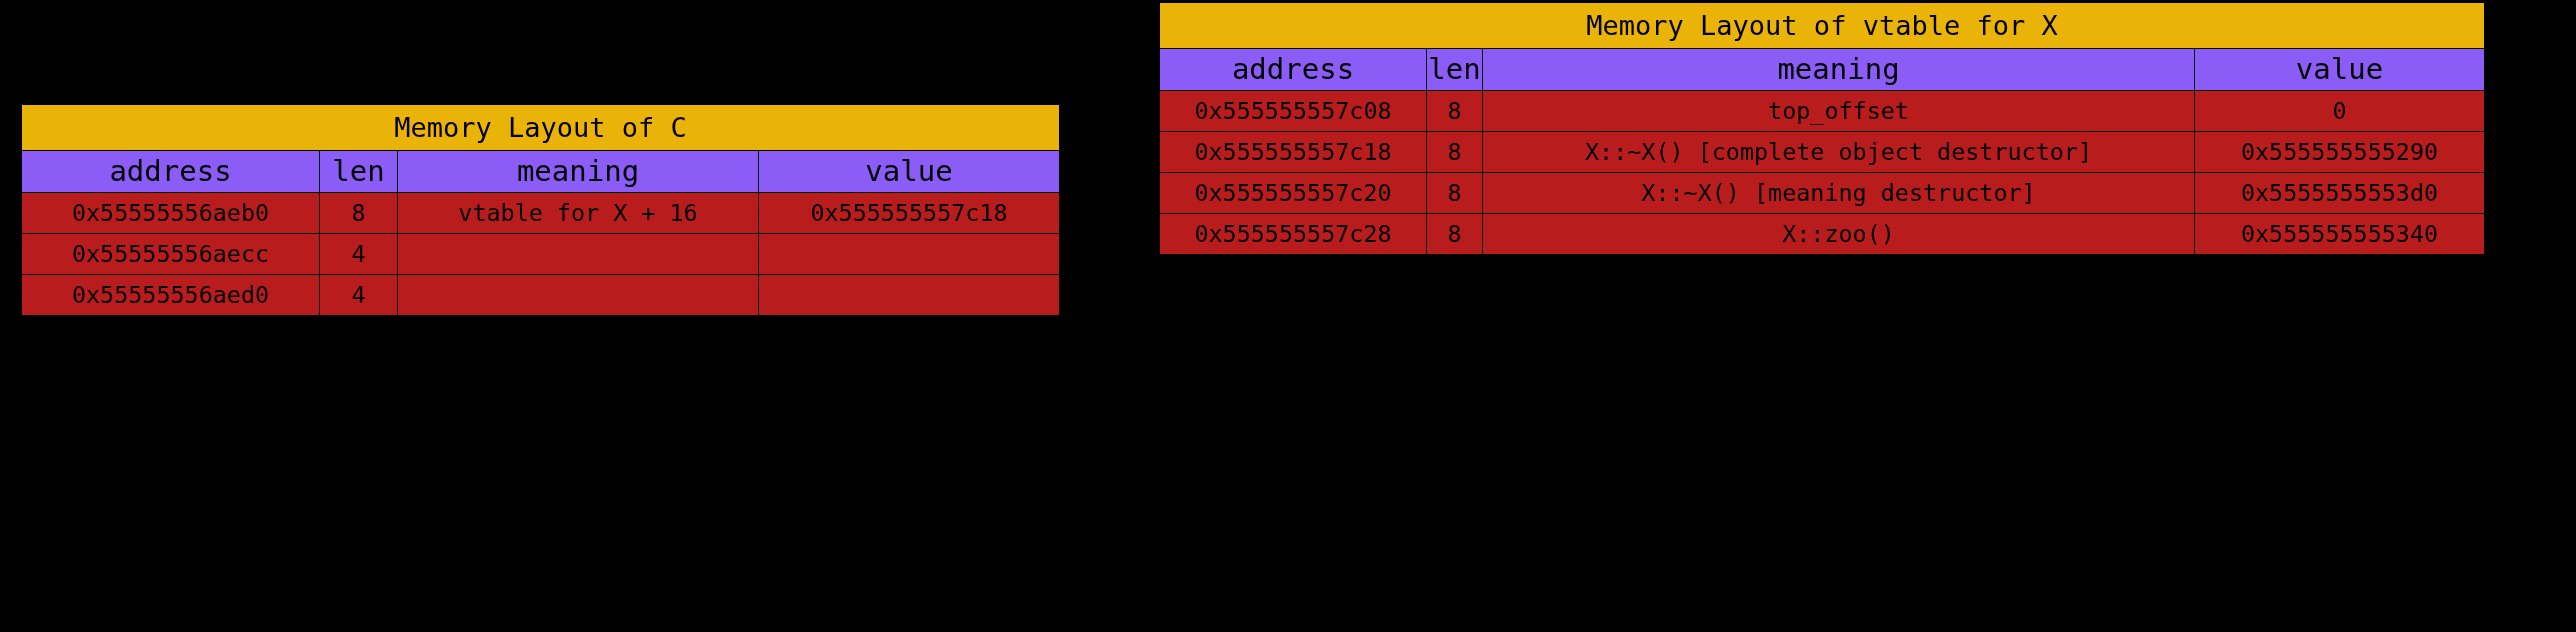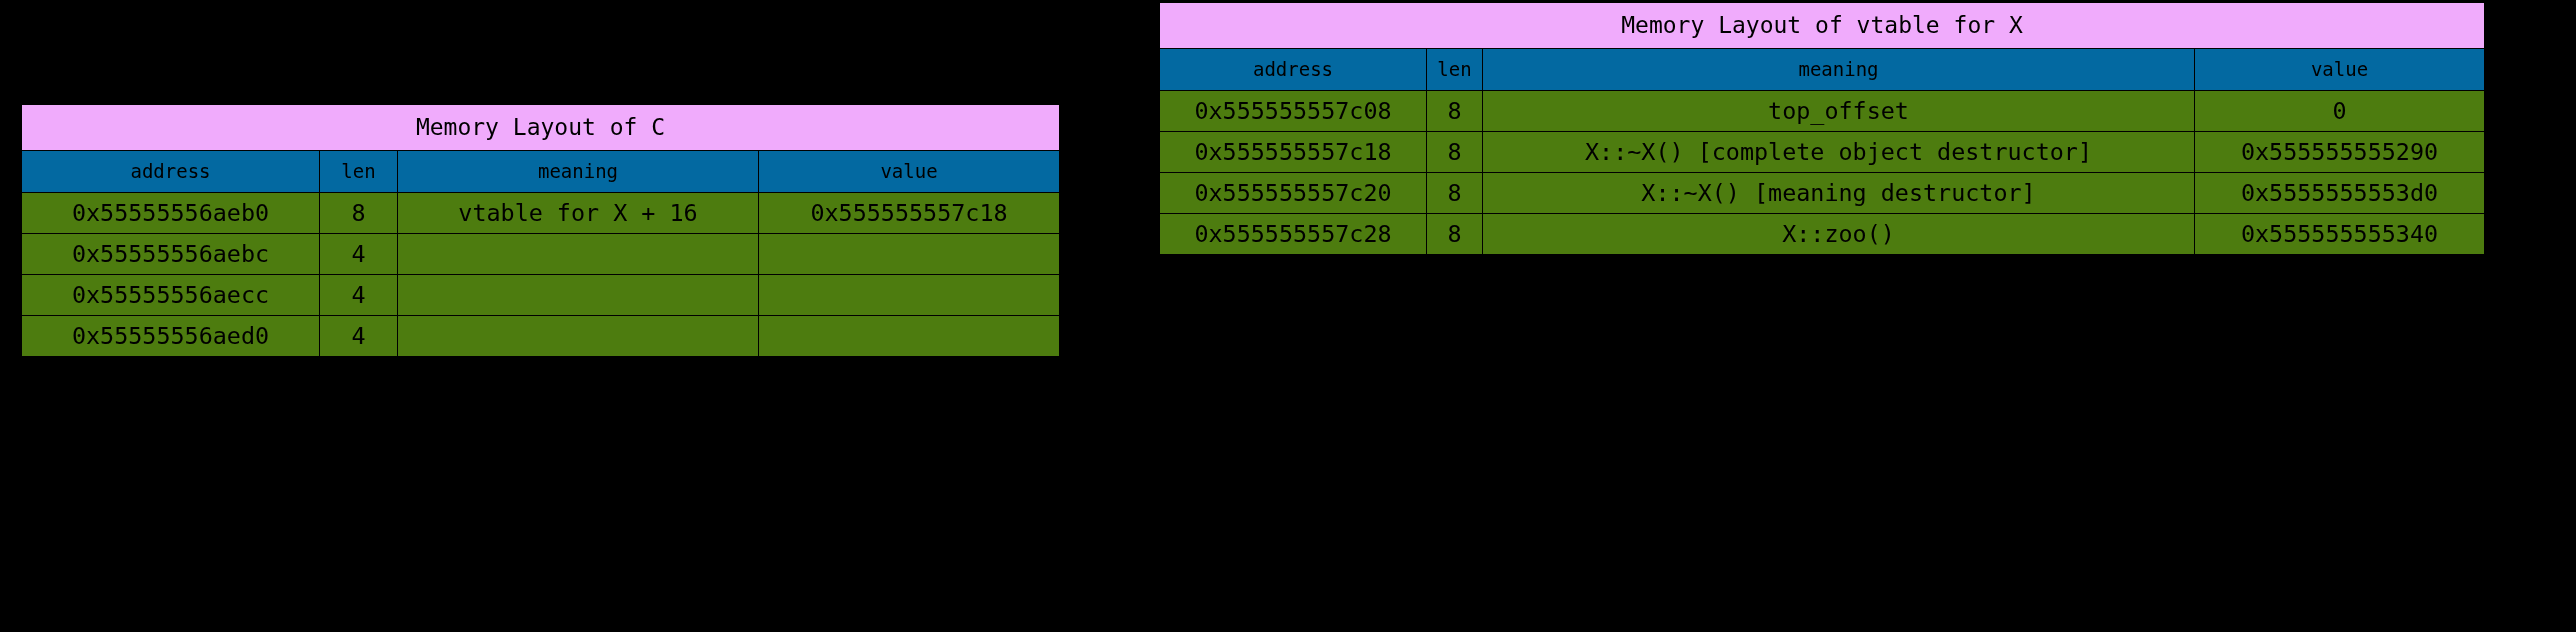--- a/index.html
+++ b/index.html
@@ -29,36 +29,36 @@
     margin: 0;
     font-weight: normal;
     text-align: center;
     vertical-align: middle;
     white-space: nowrap;
     color: #000000;
     font-family: "DejaVu Sans Mono", "Liberation Mono", monospace;
   }
 
   .title-cell {
-    background: #f0abfc;
+    background: #eab308;
     height: 45px;
     line-height: 45px;
-    font-size: 23px;
+    font-size: 27px;
     letter-spacing: 0px;
   }
 
   .head-cell {
-    background: #0369a1;
+    background: #8b5cf6;
     height: 41px;
     line-height: 41px;
-    font-size: 19px;
+    font-size: 29px;
   }
 
   .data-cell {
-    background: #4d7c0f;
+    background: #b91c1c;
     height: 40px;
     line-height: 40px;
     font-size: 23.4px;
   }
 
   .data-cell.empty {
     color: transparent;
   }
 
   
@@ -101,26 +101,20 @@
       <th class="head-cell">meaning</th>
       <th class="head-cell">value</th>
     </tr>
   </thead>
   <tbody>
     <tr>
       <td class="data-cell">0x55555556aeb0</td>
       <td class="data-cell">8</td>
       <td class="data-cell">vtable for X + 16</td>
       <td class="data-cell">0x555555557c18</td>
-    </tr>
-    <tr>
-      <td class="data-cell">0x55555556aebc</td>
-      <td class="data-cell">4</td>
-      <td class="data-cell empty"></td>
-      <td class="data-cell empty"></td>
     </tr>
     <tr>
       <td class="data-cell">0x55555556aecc</td>
       <td class="data-cell">4</td>
       <td class="data-cell empty"></td>
       <td class="data-cell empty"></td>
     </tr>
     <tr>
       <td class="data-cell">0x55555556aed0</td>
       <td class="data-cell">4</td>

